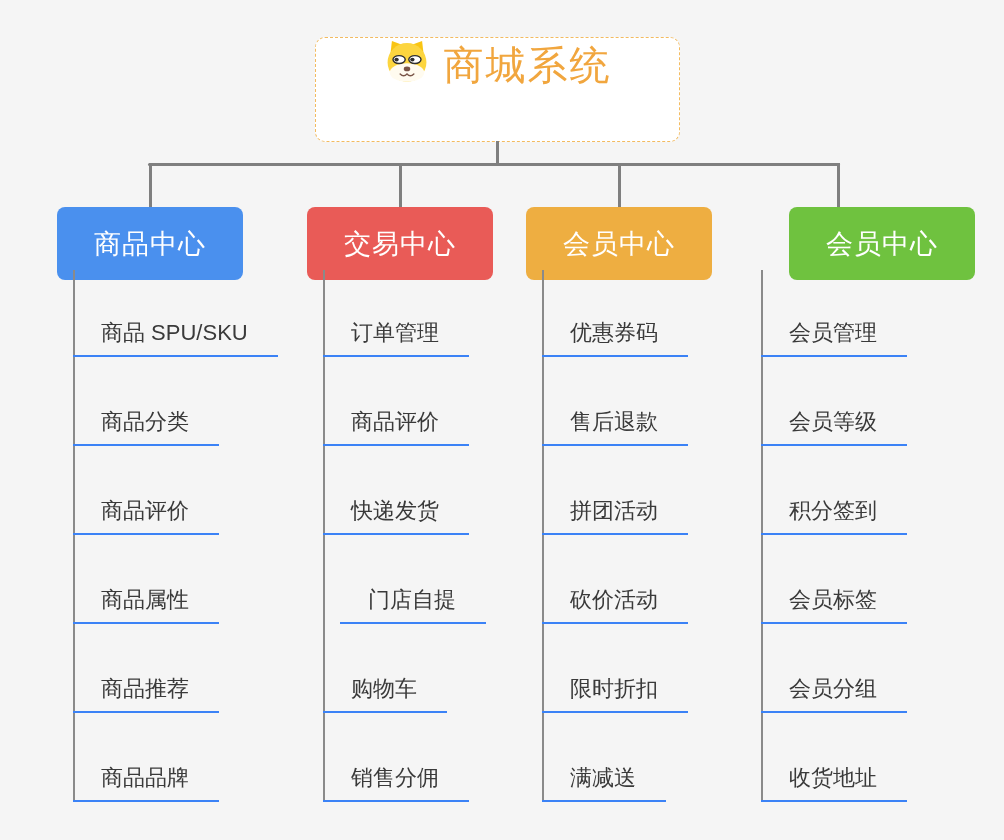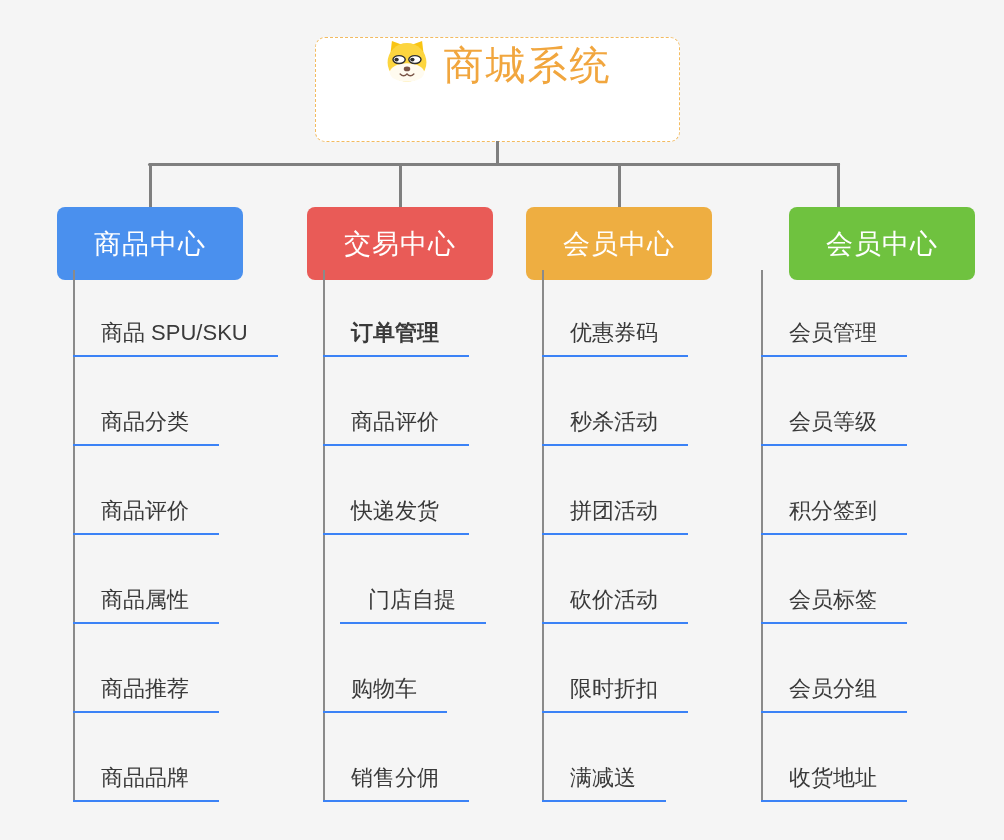--- a/index.html
+++ b/index.html
@@ -90,35 +90,35 @@
         <div class="child-topic" style="left: 73px; top: 624px;">商品属性</div>
         <div class="child-topic" style="left: 73px; top: 713px;">商品推荐</div>
         <div class="child-topic" style="left: 73px; top: 802px;">商品品牌</div>
       </div>
       <div class="branch-group">
     <div class="line drop" style="left: 398.5px; top: 163px; height: 45px;"></div>
     <div class="branch-box" style="left: 307px; background: rgb(233, 91, 87);">
       <span>交易中心</span>
     </div>
     <div class="line vline" style="left: 323px; top: 270px; height: 532px;"></div>
-  <div class="child-topic" style="left: 323px; top: 357px; font-weight: bold;">订单管理</div>
+  <div class="child-topic" style="left: 323px; top: 357px;">订单管理</div>
         <div class="child-topic" style="left: 323px; top: 446px;">商品评价</div>
         <div class="child-topic" style="left: 323px; top: 535px;">快递发货</div>
         <div class="child-topic" style="left: 340px; top: 624px;">门店自提</div>
         <div class="child-topic" style="left: 323px; top: 713px;">购物车</div>
         <div class="child-topic" style="left: 323px; top: 802px;">销售分佣</div>
       </div>
       <div class="branch-group">
     <div class="line drop" style="left: 617.5px; top: 163px; height: 45px;"></div>
     <div class="branch-box" style="left: 526px; background: rgb(238, 174, 65);">
       <span>会员中心</span>
     </div>
     <div class="line vline" style="left: 542px; top: 270px; height: 532px;"></div>
   <div class="child-topic" style="left: 542px; top: 357px;">优惠券码</div>
-        <div class="child-topic" style="left: 542px; top: 446px;">秒杀活动</div>
+        <div class="child-topic" style="left: 542px; top: 446px;">售后退款</div>
         <div class="child-topic" style="left: 542px; top: 535px;">拼团活动</div>
         <div class="child-topic" style="left: 542px; top: 624px;">砍价活动</div>
         <div class="child-topic" style="left: 542px; top: 713px;">限时折扣</div>
         <div class="child-topic" style="left: 542px; top: 802px;">满减送</div>
       </div>
       <div class="branch-group">
     <div class="line drop" style="left: 836.5px; top: 163px; height: 45px;"></div>
     <div class="branch-box" style="left: 745px; background: rgb(111, 194, 63); margin-left: 44px;">
       <span>会员中心</span>
     </div>

